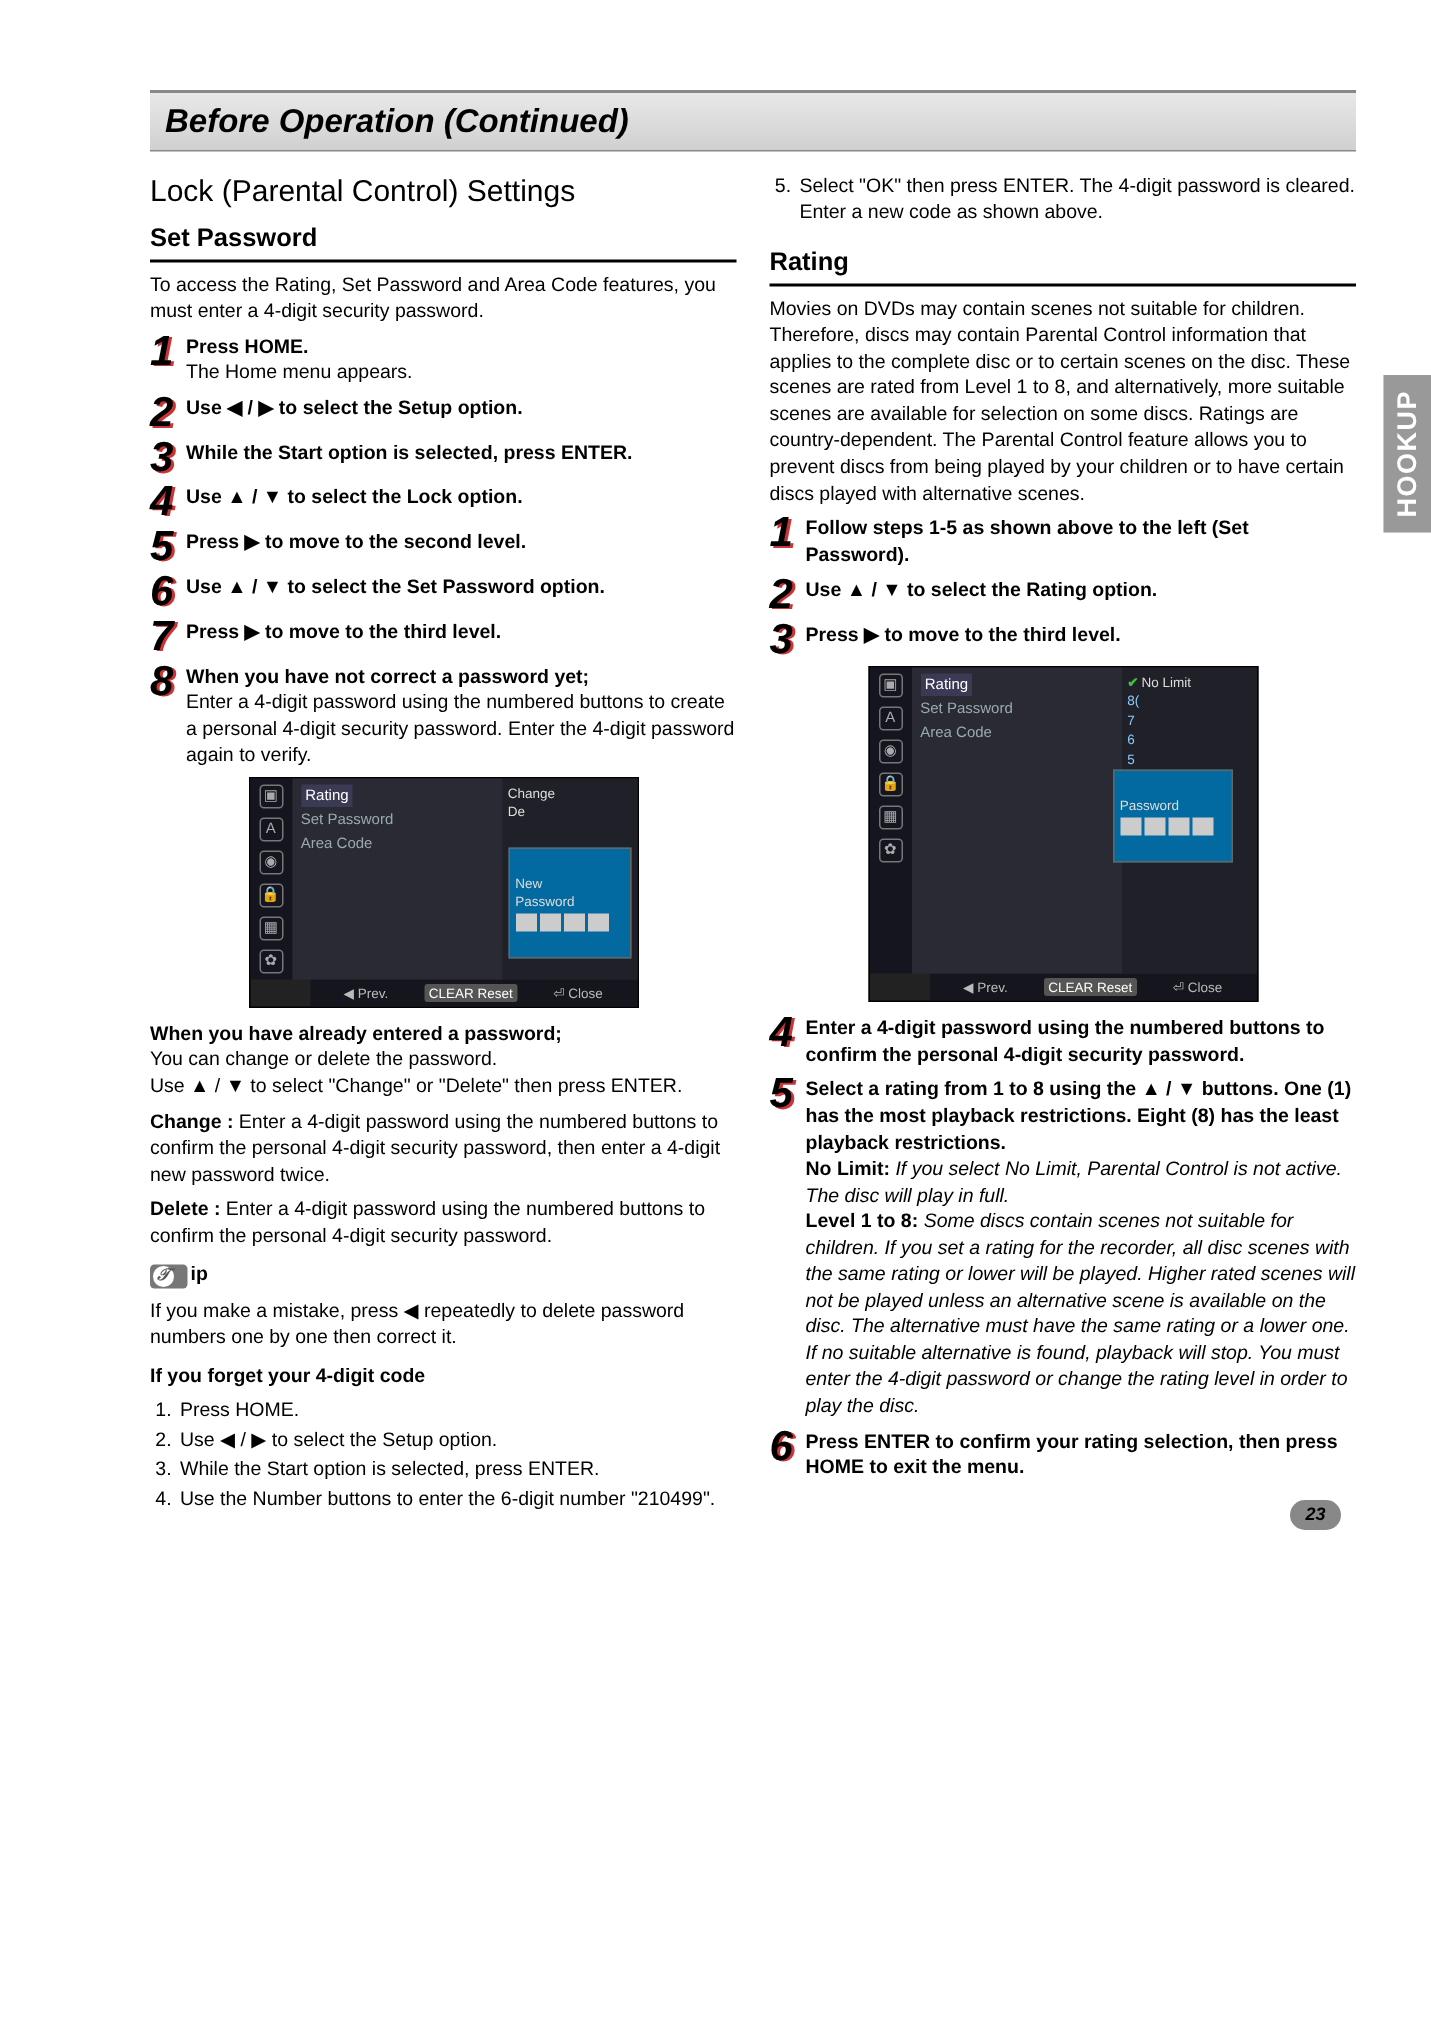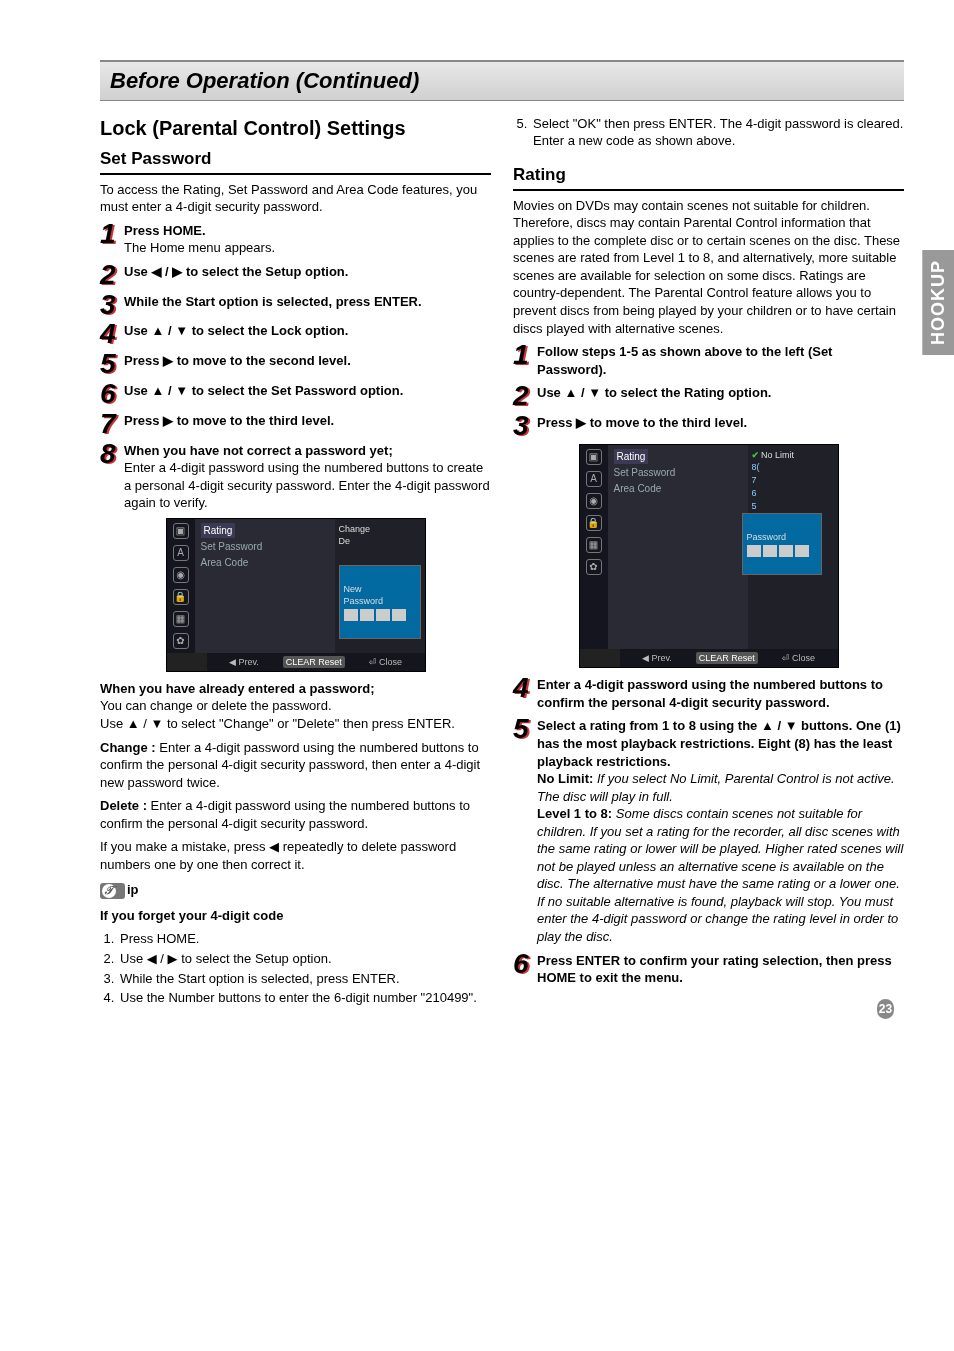--- a/index.html
+++ b/index.html
@@ -40,21 +40,21 @@
     font-style: italic;
     margin-bottom: 14px;
   }
   .columns {
     display: flex;
     gap: 22px;
   }
   .col { flex: 1; min-width: 0; }
   h2.section {
     font-size: 20px;
-    font-weight: bold;
+    font-weight: normal;
     margin-bottom: 6px;
   }
   h3.sub {
     font-size: 17px;
     font-weight: bold;
     border-bottom: 2px solid #000;
     padding-bottom: 2px;
     margin-bottom: 6px;
   }
   p { margin-bottom: 6px; }
@@ -184,27 +184,27 @@
   }
   ol.plain {
     list-style: decimal;
     padding-left: 18px;
   }
   ol.plain li { margin-bottom:2px; padding-left:2px; }
   .page-num-badge {
     position:absolute;
     right:60px;
     bottom:30px;
-    width:17px;height:20px;
+    width:34px;height:20px;
     background:#888;
     border-radius:10px;
-    color:#ffffff;
+    color:#000000;
     font-weight:bold;
     font-size:12px;
-    display:flex;align-items:center;justify-content:center;
+    display:flex;align-items:center;justify-content:center;font-style:italic;
   }
   .check { color:#4b4; font-weight:bold; margin-right:2px;}
 </style>
 </head>
 <body>
 
 <div class="page">
 
   <div class="side-tab">HOOKUP</div>
 
@@ -288,22 +288,22 @@
       </div>
 
       <p><span class="bold">When you have already entered a password;</span><br>
          <span>You can change or delete the password.</span><br>
          <span>Use ▲ / ▼ to select "Change" or "Delete" then press ENTER.</span></p>
 
       <p><span class="bold">Change : </span><span>Enter a 4-digit password using the numbered buttons to confirm the personal 4-digit security password, then enter a 4-digit new password twice.</span></p>
 
       <p><span class="bold">Delete : </span><span>Enter a 4-digit password using the numbered buttons to confirm the personal 4-digit security password.</span></p>
 
+      <p style="margin-top:8px;"><span class="tip-chip"></span><span class="bold">ip</span></p>
       <p>If you make a mistake, press ◀ repeatedly to delete password numbers one by one then correct it.</p>
-      <p style="margin-top:8px;"><span class="tip-chip"></span><span class="bold">ip</span></p>
 
       <p class="bold" style="margin-top:8px;">If you forget your 4-digit code</p>
       <ol class="plain">
         <li>Press HOME.</li>
         <li>Use ◀ / ▶ to select the Setup option.</li>
         <li>While the Start option is selected, press ENTER.</li>
         <li>Use the Number buttons to enter the 6-digit number "210499".</li>
       </ol>
     </div>
 

